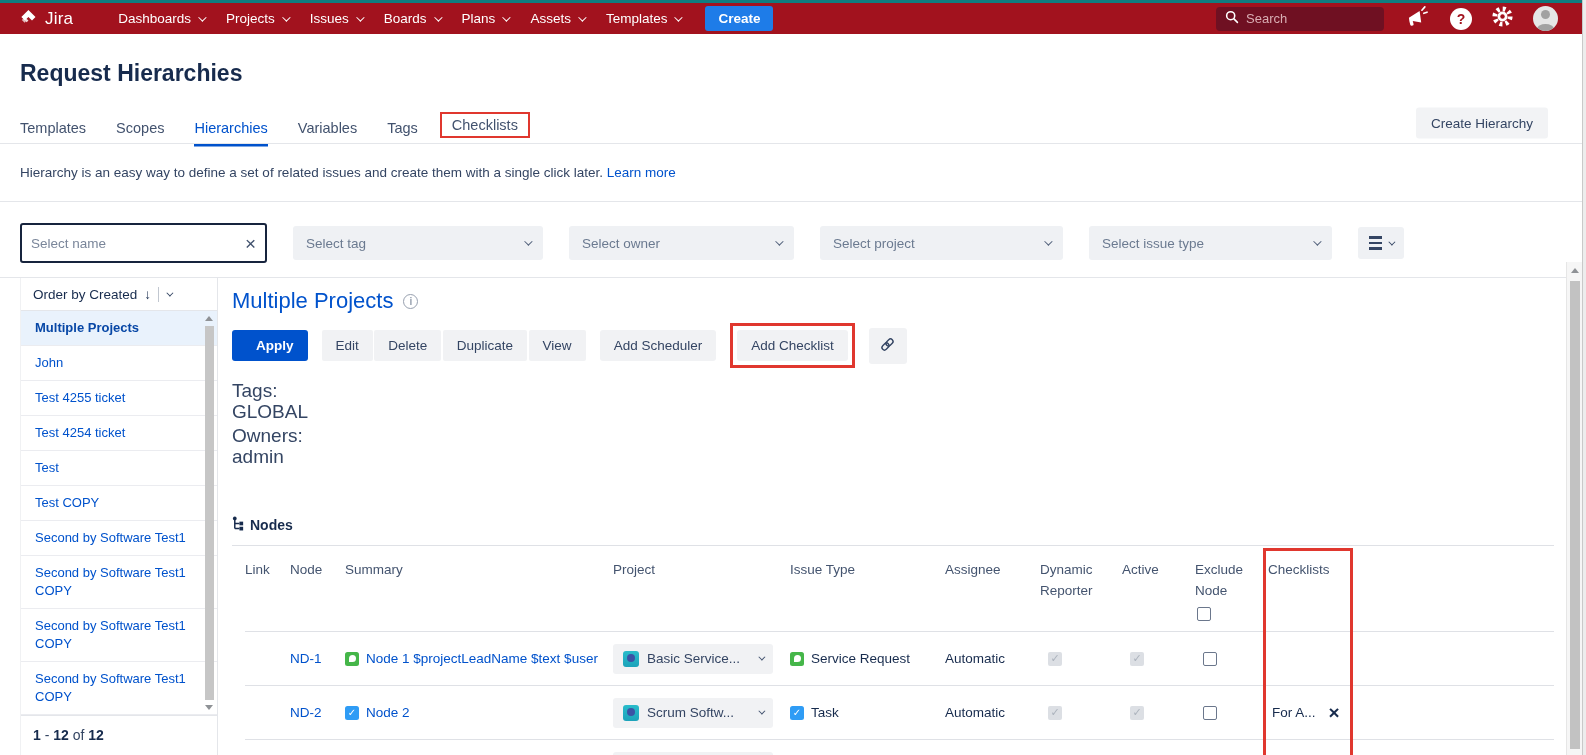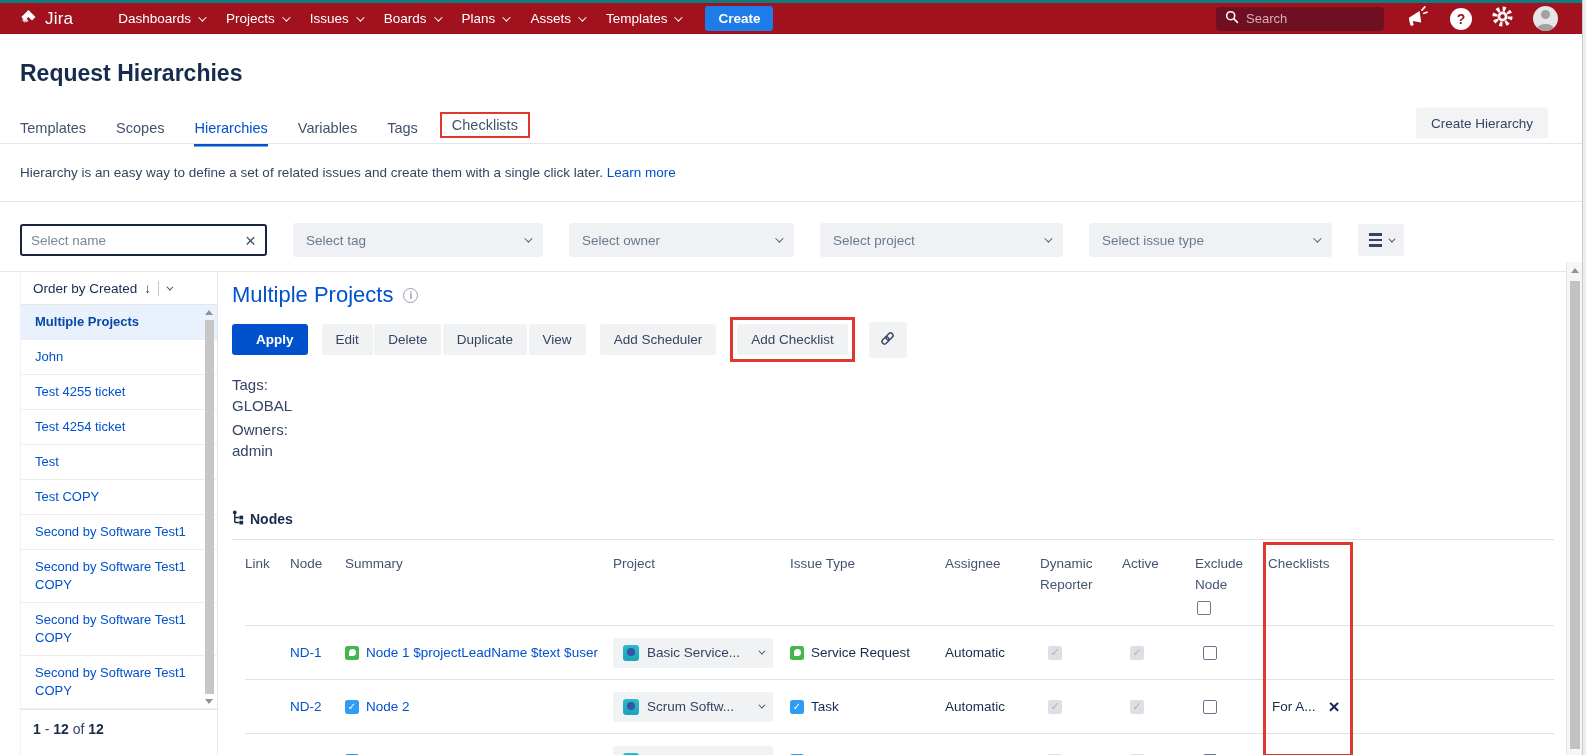--- a/index.html
+++ b/index.html
@@ -33,21 +33,21 @@
   .tab.active { color:#0052CC; box-shadow:0 2.5px 0 #0052CC; }
   .annot-tab { border:2px solid #E0372E; padding:3px 10px; display:flex; align-items:center; margin:0 0 6px -8px; }
   .annot-tab .tab { height:auto; }
   .create-hier-btn { position:absolute; right:38px; top:50%; transform:translateY(-66%); background:#F2F3F5; border:none; border-radius:3px; color:#344563; font-size:13.5px; padding:8px 15px; cursor:pointer; font-family:inherit; }
 
   .desc { padding:21px 20px 21px; border-bottom:1px solid #E4E6EA; font-size:13.5px; color:#344563; }
   .desc a { color:#0052CC; text-decoration:none; cursor:pointer; }
 
   
   .filters { display:flex; align-items:center; gap:26px; padding:21px 20px 14px; border-bottom:1px solid #E4E6EA; }
-  .name-input { width:247px; height:32px; border:2px solid #17243D; border-radius:3px; background:#fff; display:flex; align-items:center; padding:0 9px; }
+  .name-input { width:247px; height:40px; border:2px solid #17243D; border-radius:3px; background:#fff; display:flex; align-items:center; padding:0 9px; }
   .name-input input { border:none; outline:none; flex:1; font-size:13.5px; color:#172B4D; font-family:inherit; }
   .name-input input::placeholder { color:#7A869A; }
   .icon-x { color:#42526E; font-size:19px; line-height:1; cursor:pointer; }
   .icon-x::after { content:"×"; }
   .select { height:32px; background:#EFF1F4; border-radius:3px; display:flex; align-items:center; justify-content:space-between; padding:17px 13px; font-size:13.5px; color:#6B7A90; cursor:pointer; }
   .select .chev { color:#505F79; }
   .w-tag{width:250px;} .w-owner{width:225px;} .w-project{width:243px;} .w-issue{width:243px;}
   .menu-btn { width:46px; height:32px; background:#EFF1F4; border-radius:3px; display:flex; align-items:center; justify-content:center; gap:6px; cursor:pointer; }
   .bars { display:flex; flex-direction:column; gap:3px; }
   .bars i { display:block; width:13px; height:2.4px; background:#344563; }
@@ -81,21 +81,21 @@
   .info-icon::after { content:"i"; }
 
   .btn-row { display:flex; align-items:center; gap:14px; margin-top:9px; }
   .btn { background:#F1F2F4; color:#344563; border:none; border-radius:3px; font-size:13.5px; padding:8px 14px; cursor:pointer; font-family:inherit; white-space:nowrap; }
   .btn.primary { background:#0052CC; color:#fff; font-weight:700;padding-left:24px; }
   .btn-group { display:flex; gap:1.5px; }
   .btn-group .btn { border-radius:2px; }
   .annot-btn { border:3px solid #E0372E; padding:4px; display:inline-flex; }
   .icon-btn { width:38px; display:flex; align-items:center; justify-content:center; padding:8px 0; }
 
-  .meta { margin-top:12px; font-size:15px; color:#344563; }
+  .meta { margin-top:12px; font-size:19px; color:#344563; }
   .meta div { line-height:21px; }
   .meta .grp { margin-bottom:3px; }
 
   .nodes-head { margin-top:49px; display:flex; align-items:center; gap:5px; font-size:14px; font-weight:700; color:#172B4D; }
 
   
   .table { margin-top:11px; border-top:1px solid #DFE1E6; position:relative; padding-left:13px; width:1322px; }
   .tgrid { display:grid; grid-template-columns:45px 55px 268px 177px 155px 95px 82px 73px 73px 1fr; }
   .thead { padding:13px 0 10px; color:#44546F; font-size:13.5px; }
   .thead > div { line-height:21px; padding-right:12px; }

